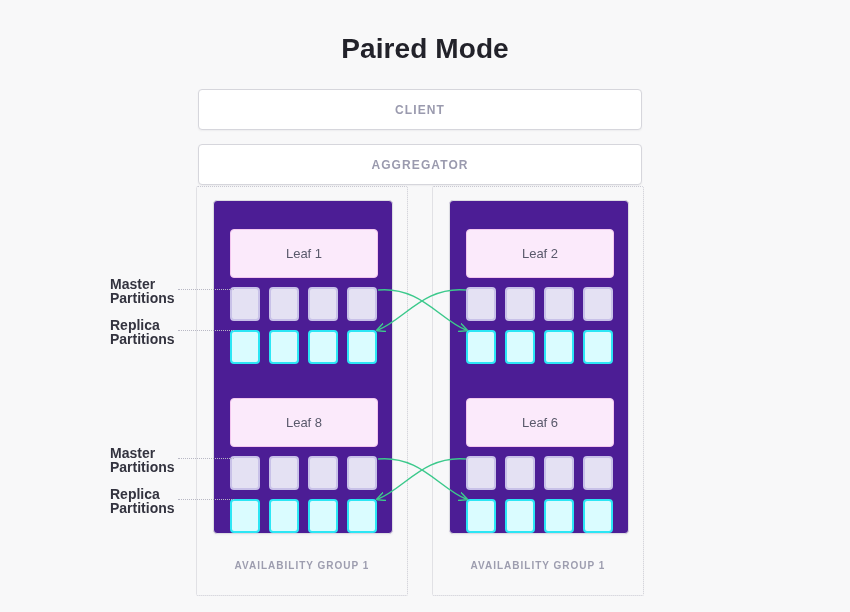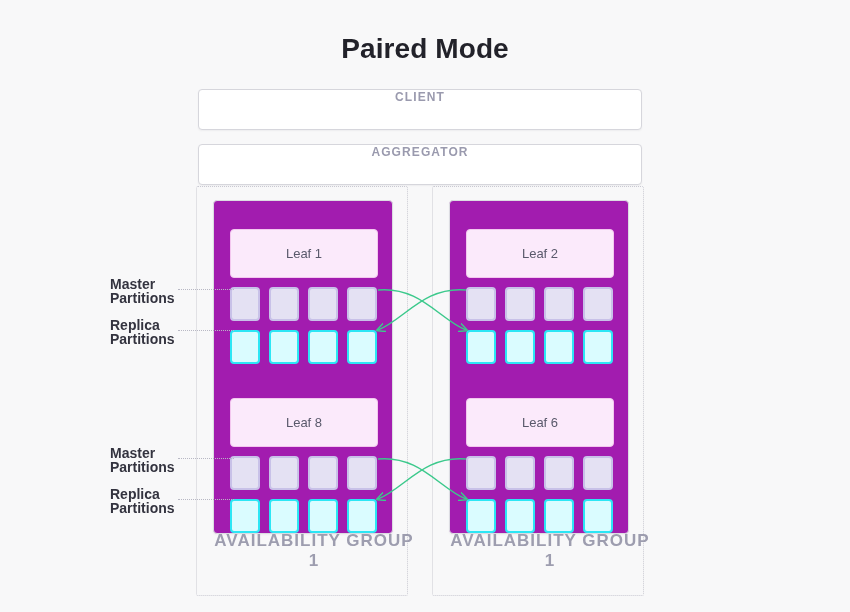--- a/index.html
+++ b/index.html
@@ -36,20 +36,21 @@
   .topbar {
     position: absolute;
     left: 198px;
     width: 444px;
     height: 41px;
     background: #ffffff;
     border: 1px solid #d6d6dc;
     border-radius: 4px;
     box-sizing: border-box;
     display: flex;
+    align-items: center;
     justify-content: center;
     font-size: 12px;
     font-weight: bold;
     letter-spacing: 1.1px;
     color: #9a9aae;
     box-shadow: 0 1px 2px rgba(60,60,80,.06);
   }
   #client-bar     { top: 89px; }
   #aggregator-bar { top: 136px; margin-top: 8px; }
 
@@ -61,38 +62,38 @@
     height: 410px;
     border: 1px dotted #c9c9d2;
     border-radius: 2px;
     box-sizing: border-box;
   }
   #ag-1 { left: 196px; }
   #ag-2 { left: 432px; }
 
   .ag-label {
     position: absolute;
-    left: 12px;
+    left: 0;
     bottom: 24px;
     width: 100%;
     text-align: center;
-    font-size: 17px;
+    font-size: 10px;
     font-weight: bold;
     letter-spacing: 1px;
     color: #9d9daf;
   }
 
   
   .ag-panel {
     position: absolute;
     left: 16px;
     top: 13px;
     width: 180px;
     height: 334px;
-    background: #a21caf;
+    background: #4c1d95;
     border: 1px solid #dcdce2;
     border-radius: 4px;
     box-sizing: border-box;
     box-shadow: 0 1px 2px rgba(60,60,80,.05);
   }
 
   
   .leaf-block {
     position: absolute;
     left: 16px;

